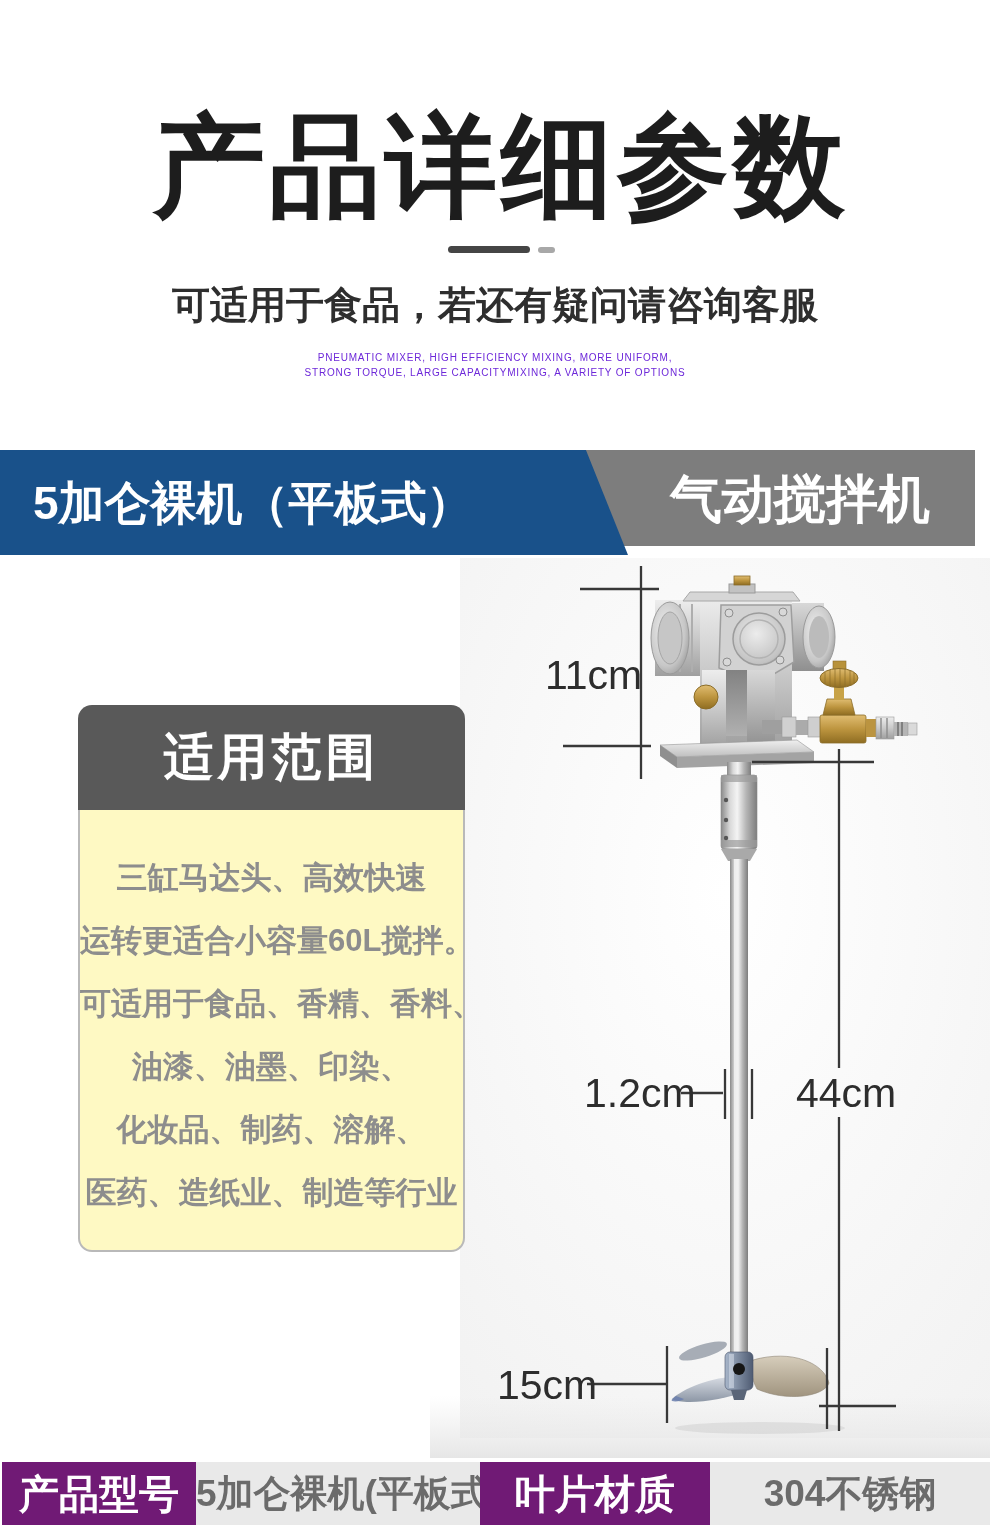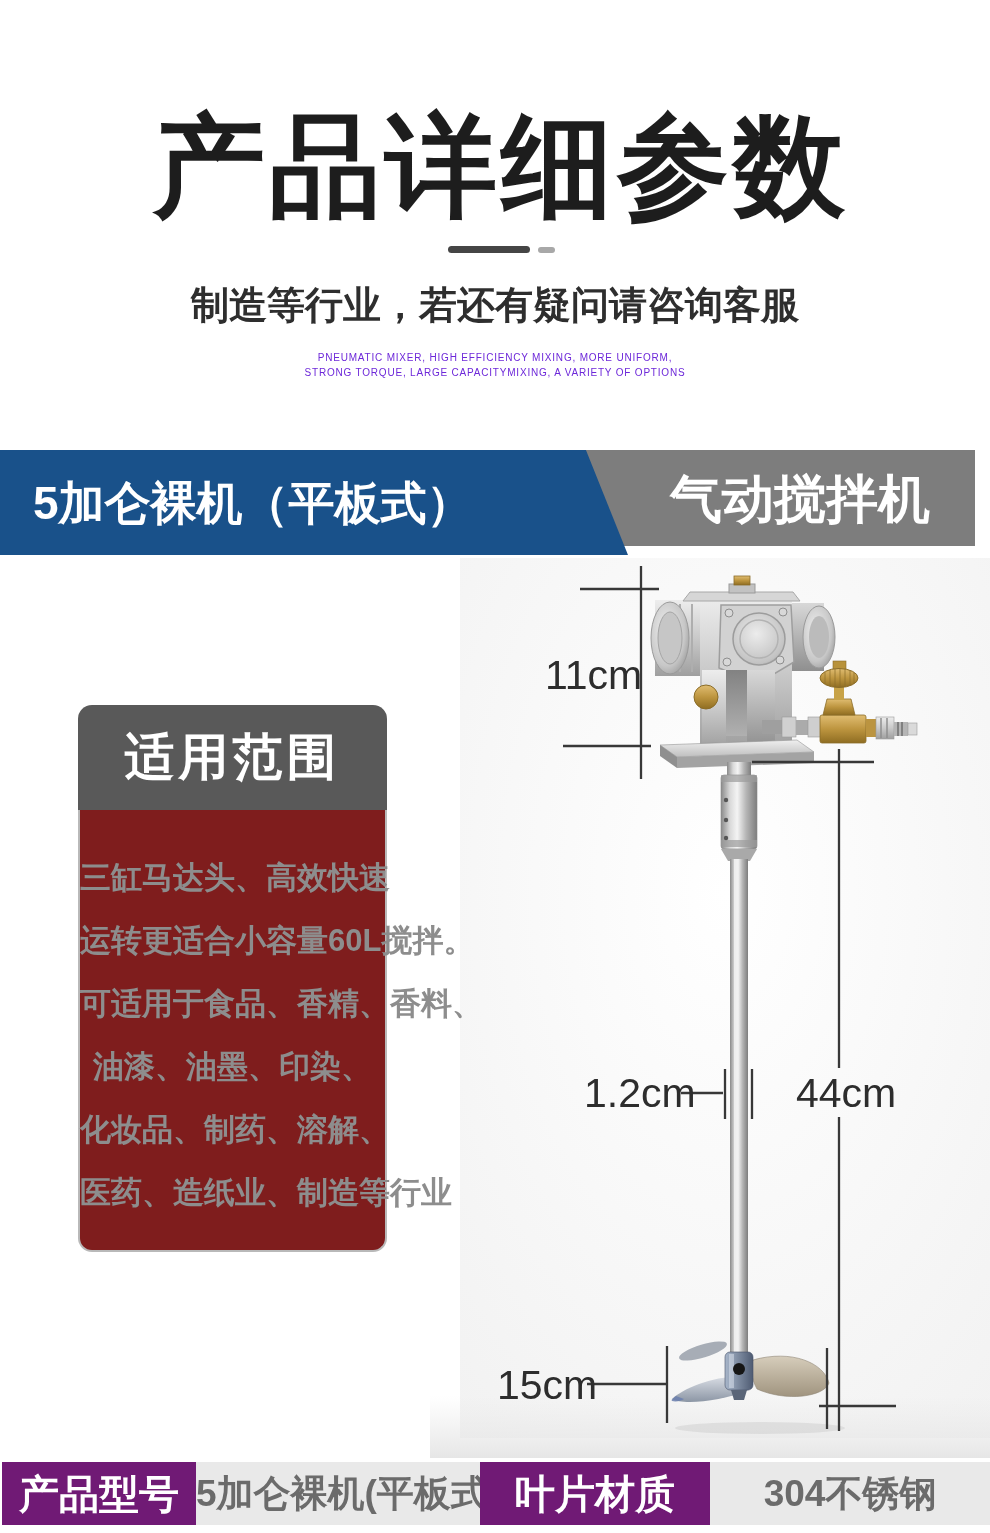--- a/index.html
+++ b/index.html
@@ -38,28 +38,28 @@
   .banner-blue-label{
     position:absolute;left:33px;top:0;height:105px;line-height:107px;
     font-size:46px;font-weight:700;color:#ffffff;white-space:nowrap;
   }
   .banner-gray-label{
     position:absolute;left:655px;top:0;width:290px;height:84px;line-height:98px;
     text-align:center;font-size:52px;font-weight:700;color:#ffffff;white-space:nowrap;
   }
 
   
-  .scope-box{top:705px;left:78px;width:309px;z-index:2;}
+  .scope-box{top:705px;left:78px;width:387px;z-index:2;}
   .scope-head{
     height:105px;line-height:105px;background:#595959;color:#ffffff;
     text-align:center;font-size:50px;font-weight:700;letter-spacing:4px;
     border-radius:14px 14px 0 0;
   }
   .scope-body{
-    box-sizing:border-box;height:442px;background:#7f1d1d;
+    box-sizing:border-box;height:442px;background:#fef9c3;
     border:2px solid #b9b9b9;border-top:none;border-radius:0 0 14px 14px;
     padding-top:36px;
   }
   .scope-line{
     text-align:center;font-size:31px;line-height:63px;font-weight:600;
     color:#8d8d8d;white-space:nowrap;
   }
 
   
   .product-svg{position:absolute;inset:0;width:990px;height:1533px;z-index:1;pointer-events:none;}
@@ -72,21 +72,21 @@
   .spec-label{background:#701a75;color:#ffffff;font-size:40px;font-weight:700;}
   .spec-value{background:#e9e9e9;color:#6b6b6b;font-size:37px;font-weight:700;}
   .w1{width:201px;} .w2{width:294px;} .w3{width:239px;} .w4{width:290px;}
 </style>
 </head>
 <body>
 
 <div class="abs page-title">产品详细参数</div>
 <div class="abs divider-dark"></div>
 <div class="abs divider-light"></div>
-<div class="abs subtitle">制造等行业，若还有疑问请咨询客服</div>
+<div class="abs subtitle">可适用于食品，若还有疑问请咨询客服</div>
 <div class="abs tagline">
   <div>PNEUMATIC MIXER, HIGH EFFICIENCY MIXING, MORE UNIFORM,</div>
   <div>STRONG TORQUE, LARGE CAPACITYMIXING, A VARIETY OF OPTIONS</div>
 </div>
 
 <div class="abs banner">
   <div class="banner-gray"></div>
   <div class="banner-blue"></div>
   <div class="banner-blue-label">5加仑裸机（平板式）</div>
   <div class="banner-gray-label">气动搅拌机</div>

